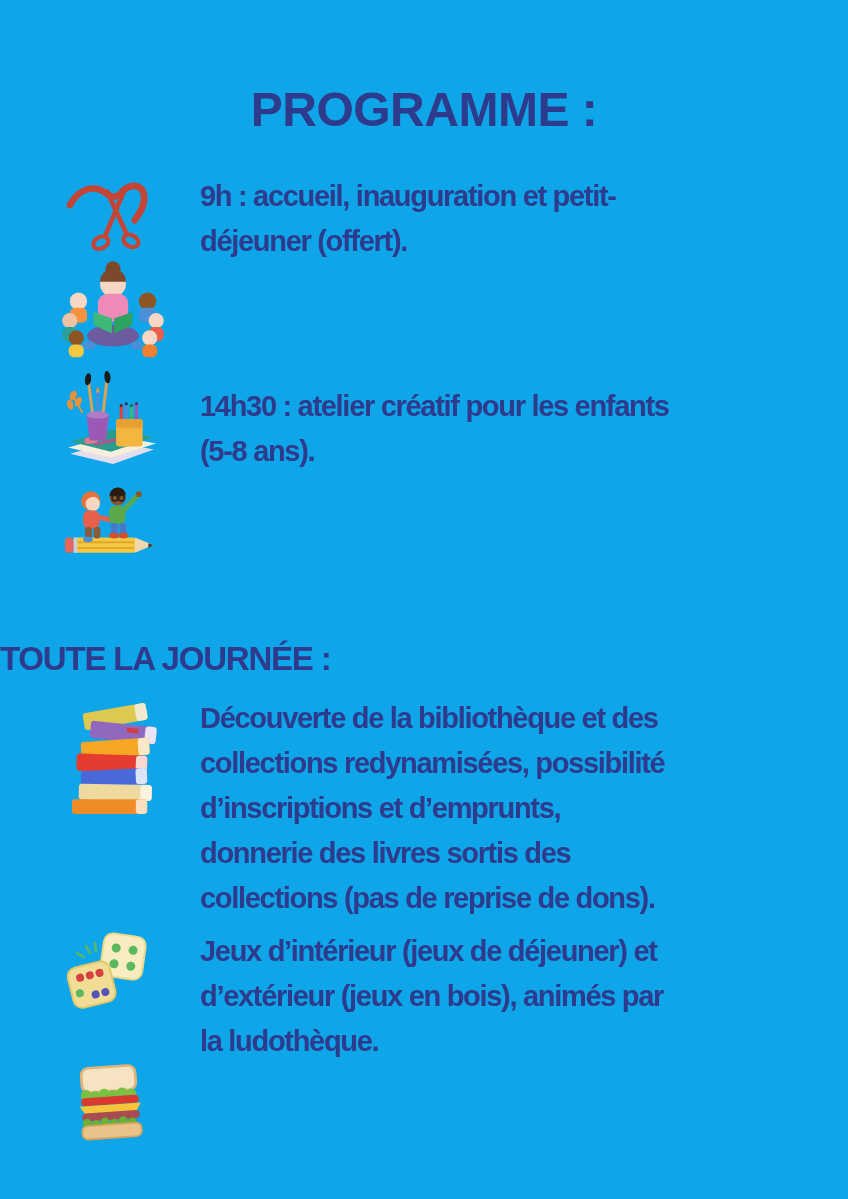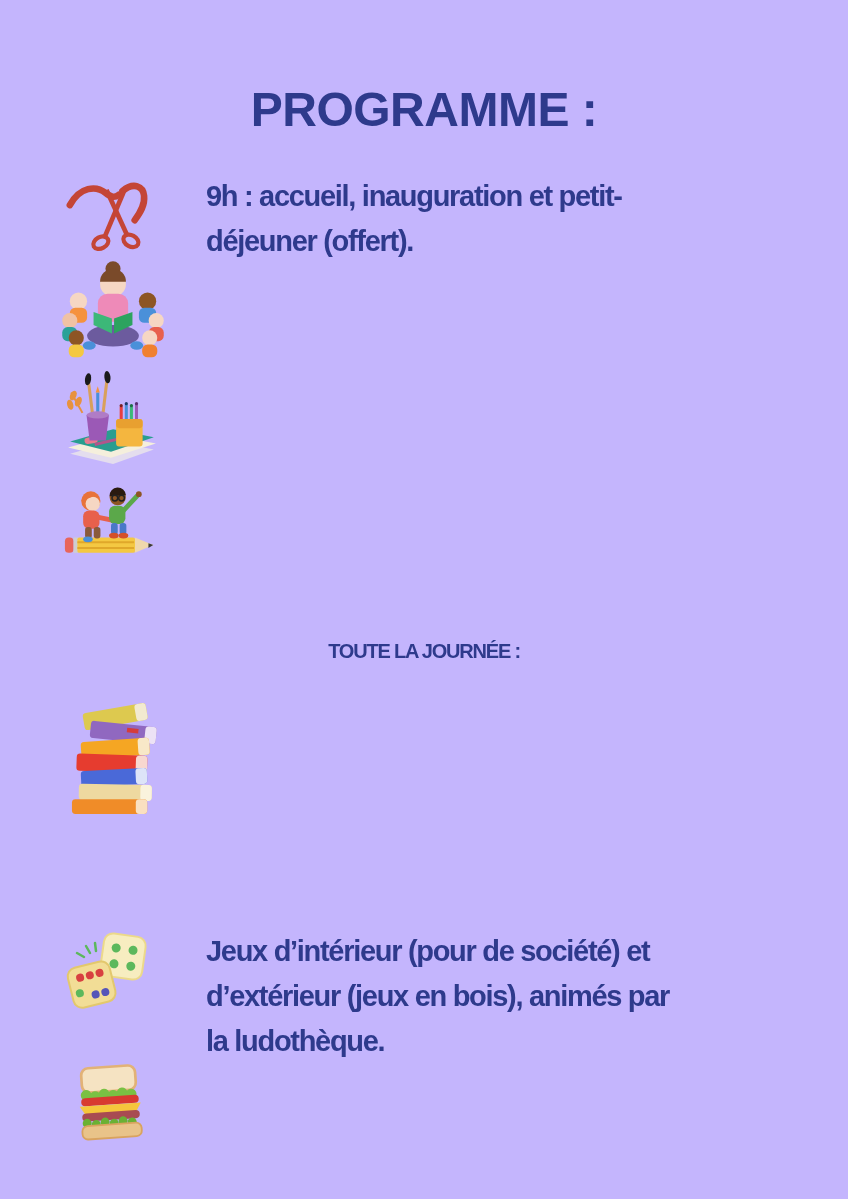--- a/index.html
+++ b/index.html
@@ -1,31 +1,31 @@
 <!DOCTYPE html>
 <html><head>
 <meta charset="utf-8">
 <style>
   html,body{margin:0;padding:0;background:#fff;}
   .page{
-    position:relative;width:848px;height:1199px;background:#c4b5fd;overflow:hidden;
+    position:relative;width:848px;height:1199px;background:#0ea5e9;overflow:hidden;
     font-family:"Liberation Sans",sans-serif;color:#2e3a8c;
   }
   .poster-title{
     position:absolute;top:82px;left:0;width:848px;text-align:center;
     font-size:48px;font-weight:bold;letter-spacing:-0.5px;color:#2e3a8c;
   }
   .section-heading{
-    position:absolute;top:640px;left:0;width:848px;text-align:center;
-    font-size:20px;font-weight:bold;letter-spacing:-1.2px;color:#2e3a8c;
+    position:absolute;top:640px;left:0;width:848px;
+    font-size:33px;font-weight:bold;letter-spacing:-1.2px;color:#2e3a8c;
   }
   .item-icon{position:absolute;}
   .item-icon svg{display:block;width:100%;height:100%;}
   .item-text{
-    position:absolute;left:206px;width:630px;
+    position:absolute;left:200px;width:630px;
     font-size:29px;font-weight:bold;line-height:45px;letter-spacing:-1.3px;
     color:#2e3a8c;white-space:pre;
   }
   
   .ic1{left:64px;top:160px;width:100px;height:94px;}
   .ic2{left:58px;top:258px;width:110px;height:108px;}
   .ic3{left:58px;top:368px;width:106px;height:102px;}
   .ic4{left:56px;top:476px;width:110px;height:96px;}
   .ic5{left:56px;top:696px;width:114px;height:122px;}
   .ic6{left:52px;top:920px;width:108px;height:100px;}
@@ -109,20 +109,22 @@
       <line x1="65" y1="50" x2="65" y2="36" stroke="#4a90d9" stroke-width="3"></line>
         <circle cx="65" cy="35" r="1.6" fill="#1f3c6e"></circle>
       <line x1="70" y1="50" x2="70" y2="38" stroke="#3cb878" stroke-width="3"></line>
         <circle cx="70" cy="37" r="1.6" fill="#1d6e45"></circle>
       <line x1="75" y1="50" x2="75" y2="36" stroke="#9b59b6" stroke-width="3"></line>
         <circle cx="75" cy="35" r="1.6" fill="#5a2d73"></circle>
       <rect x="55" y="50" width="26" height="27" rx="3" fill="#f4b63f"></rect>
       <rect x="55" y="50" width="26" height="9" rx="3" fill="#e8a030"></rect>
     </svg>
   </div>
+  <div class="item-text tx3">14h30 : atelier créatif pour les enfants
+(5-8 ans).</div>
 
   <div class="item-icon ic4">
     <svg viewBox="0 0 100 100">
       <rect x="2" y="64" width="9" height="16" rx="4" fill="#e8655a"></rect>
       <rect x="11" y="64" width="5" height="16" fill="#cfcfcf"></rect>
       <rect x="15" y="64" width="60" height="16" rx="2" fill="#f4c842"></rect>
       <line x1="15" y1="69" x2="74" y2="69" stroke="#e0a82a" stroke-width="2"></line>
       <line x1="15" y1="75" x2="74" y2="75" stroke="#e0a82a" stroke-width="2"></line>
       <polygon points="75,64 94,72 75,80" fill="#f0d8ac"></polygon>
       <polygon points="89,70 94,72 89,75" fill="#3a3a3a"></polygon>
@@ -174,20 +176,25 @@
           <rect x="70" y="61" width="10" height="14" rx="3" fill="#dde4f8"></rect>
         </g>
       <g transform="rotate(1 52 81)">
           <rect x="20" y="74" width="64" height="14" rx="3" fill="#eed9a0"></rect>
           <rect x="74" y="74" width="10" height="14" rx="3" fill="#faf3dd"></rect>
         </g>
       <rect x="14" y="87" width="66" height="13" rx="3" fill="#f08c28"></rect>
         <rect x="70" y="87" width="10" height="13" rx="3" fill="#fae0c0"></rect>
     </svg>
   </div>
+  <div class="item-text tx5">Découverte de la bibliothèque et des
+collections redynamisées, possibilité
+d’inscriptions et d’emprunts,
+donnerie des livres sortis des
+collections (pas de reprise de dons).</div>
 
   <div class="item-icon ic6">
     <svg viewBox="0 0 100 100">
       <path d="M34 33 l-4 -7 M40 31 l-1 -8 M28 37 l-7 -4" stroke="#5cb85c" stroke-width="2.5" stroke-linecap="round" fill="none"></path>
       <g transform="rotate(8 67 37)">
         <rect x="46" y="15" width="42" height="43" rx="9" fill="#f7edc0" stroke="#ecd98a" stroke-width="2"></rect>
         <circle cx="59" cy="29" r="4.5" fill="#5cb85c"></circle>
           <circle cx="76" cy="29" r="4.5" fill="#5cb85c"></circle>
         <circle cx="59" cy="45" r="4.5" fill="#5cb85c"></circle>
           <circle cx="76" cy="45" r="4.5" fill="#5cb85c"></circle>
@@ -197,21 +204,21 @@
         <rect x="14" y="44" width="43" height="41" rx="9" fill="#f2dd96" stroke="#e3c86d" stroke-width="2"></rect>
         <circle cx="26" cy="55" r="4" fill="#d84040"></circle>
           <circle cx="36" cy="55" r="4" fill="#d84040"></circle>
           <circle cx="46" cy="55" r="4" fill="#d84040"></circle>
         <circle cx="22" cy="70" r="4" fill="#5cb85c"></circle>
         <circle cx="37" cy="75" r="4" fill="#5555b8"></circle>
           <circle cx="47" cy="75" r="4" fill="#5555b8"></circle>
       </g>
     </svg>
   </div>
-  <div class="item-text tx6">Jeux d’intérieur (pour de société) et
+  <div class="item-text tx6">Jeux d’intérieur (jeux de déjeuner) et
 d’extérieur (jeux en bois), animés par
 la ludothèque.</div>
 
   <div class="item-icon ic7">
     <svg viewBox="0 0 100 100">
       <g transform="rotate(-4 50 50)">
         <rect x="20" y="12" width="60" height="27" rx="8" fill="#f5e3c2" stroke="#e2b277" stroke-width="3"></rect>
         <circle cx="24" cy="42" r="6" fill="#7ac143"></circle>
           <circle cx="34" cy="44" r="6" fill="#7ac143"></circle>
           <circle cx="44" cy="42" r="6" fill="#7ac143"></circle>

